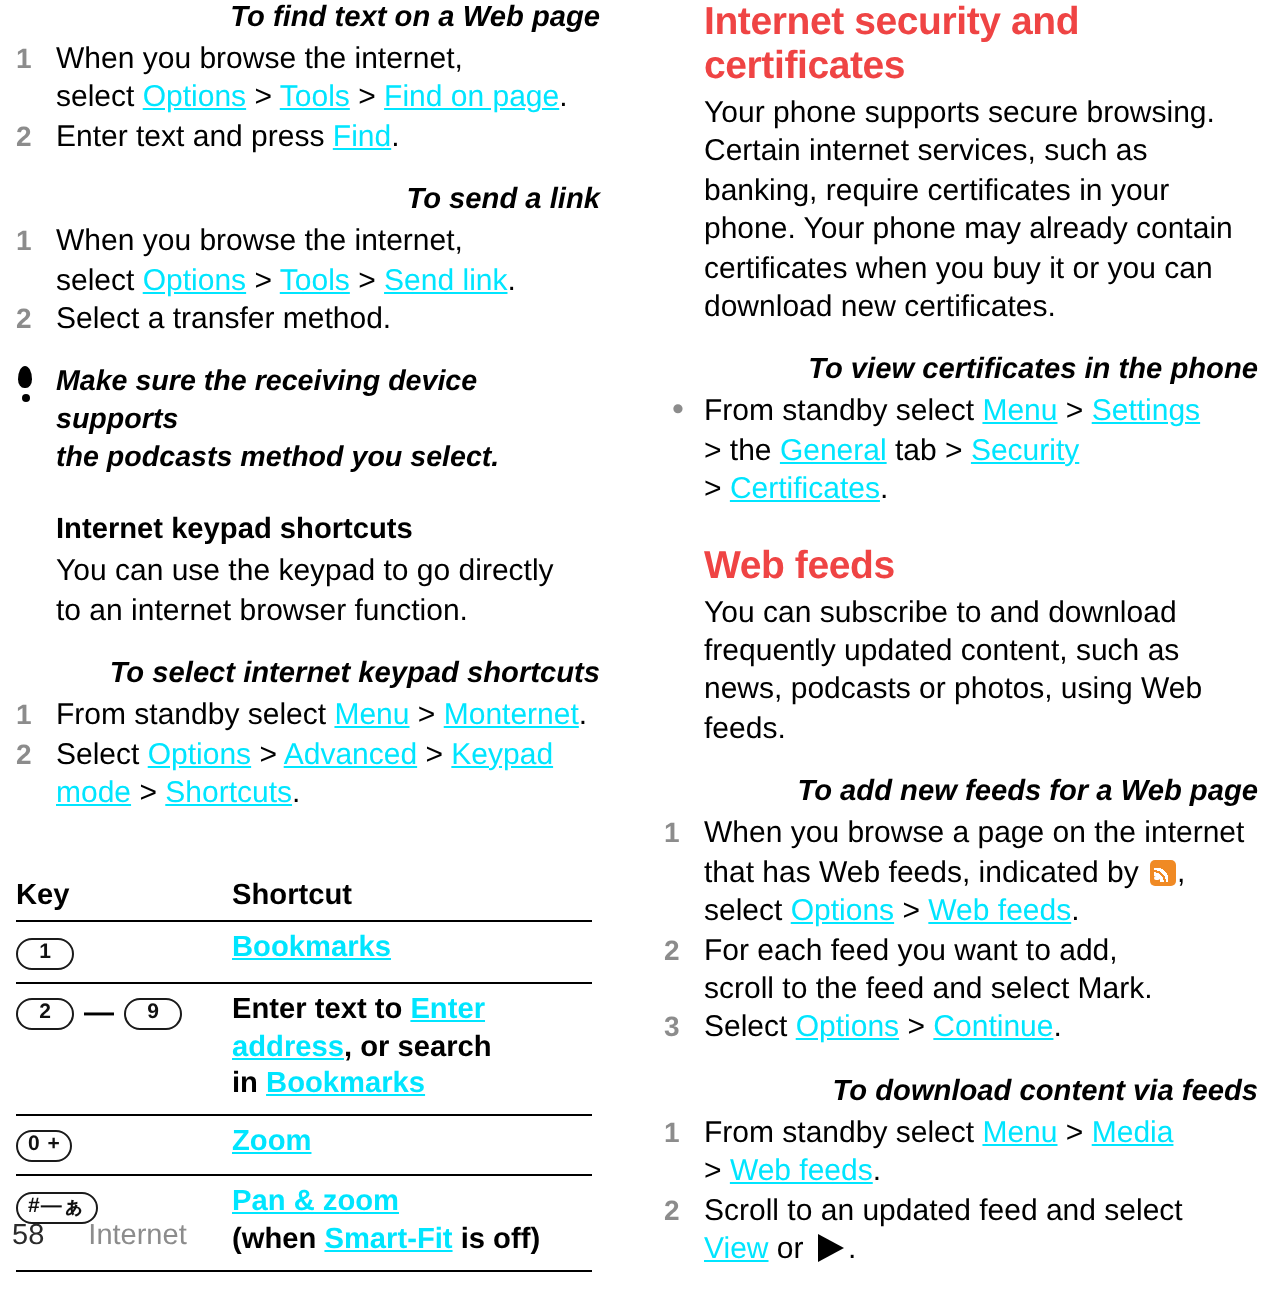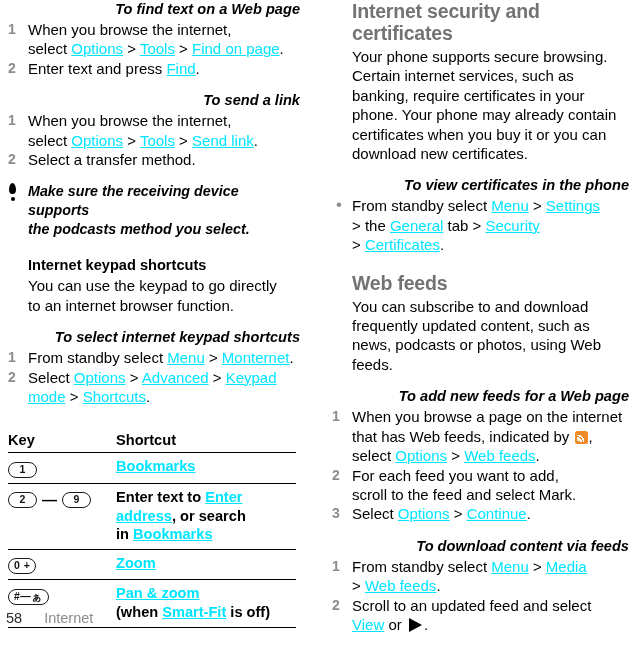--- a/index.html
+++ b/index.html
@@ -34,21 +34,21 @@
     width: 318px;
     padding: 0 18px 0 2px;
   }
   .col-right {
     width: 319px;
     padding: 0 8px 0 8px;
   }
 
   
   .h-section {
-    color: #737373;
+    color: #ef4444;
     font-size: 19.5px;
     font-weight: bold;
     line-height: 22px;
     margin: 0 0 3px 0;
     letter-spacing: -0.2px;
   }
   .h-sub {
     font-size: 14.6px;
     font-weight: bold;
     line-height: 19px;
@@ -137,21 +137,21 @@
   }
   .sp-md { height: 13px; }
   .sp-lg { height: 17px; }
   .sp-xl { height: 20px; }
 
   
   .ktable {
     width: 288px;
     border-collapse: collapse;
     margin-left: 6px;
-    margin-top: 4px;
+    margin-top: 12px;
   }
   .ktable th {
     text-align: left;
     font-size: 14.6px;
     font-weight: bold;
     padding: 2px 0 4px 0;
     border-bottom: 1.6px solid #000;
   }
   .ktable th.c-key { width: 108px; }
   .ktable td {

